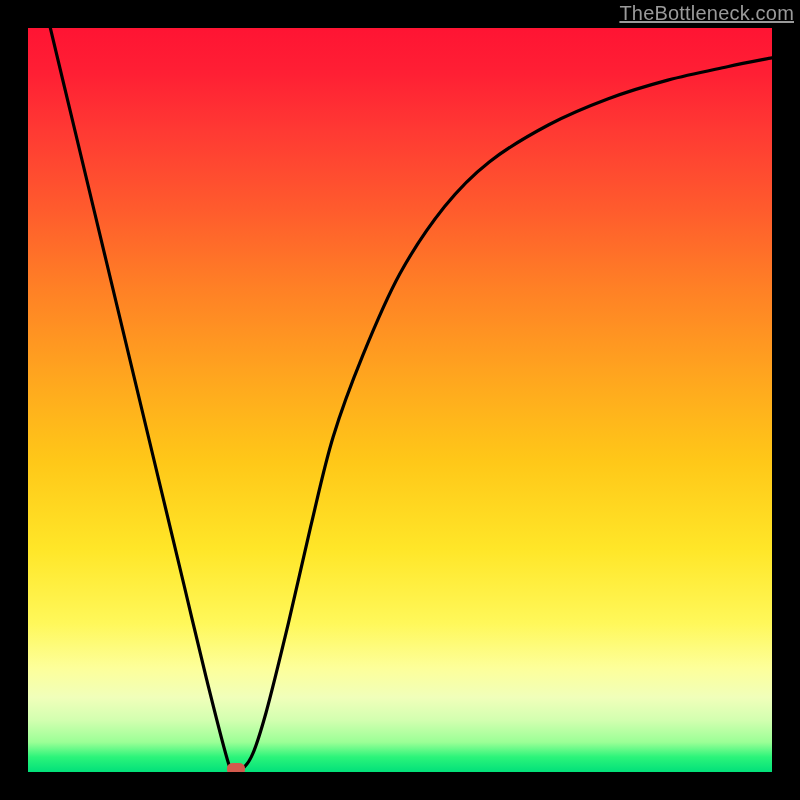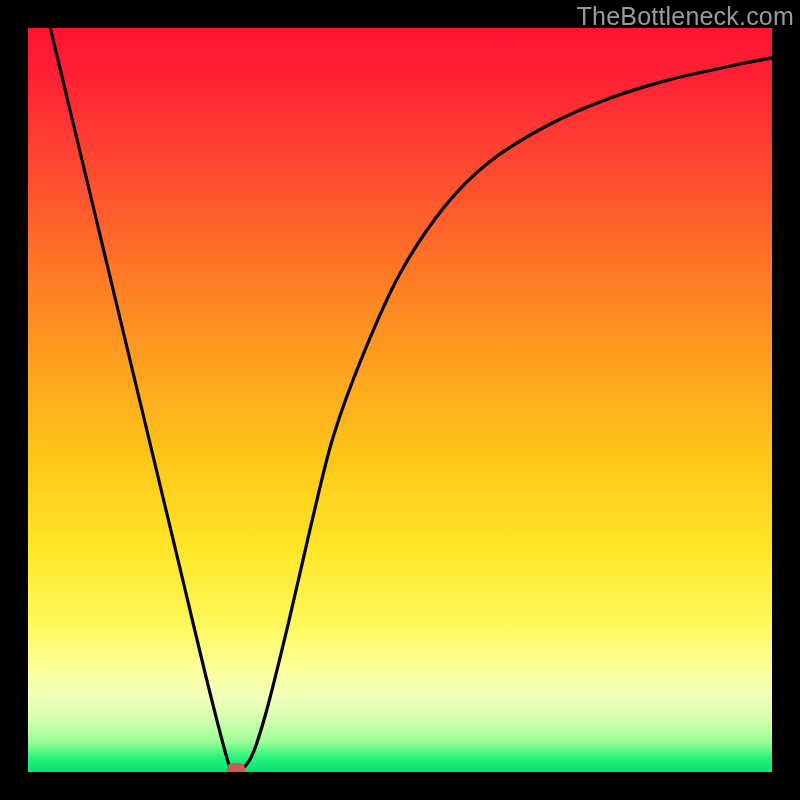--- a/index.html
+++ b/index.html
@@ -57,23 +57,24 @@
     height: 12px;
     border-radius: 6px / 5px;
     background: #d25a4d;
     transform: translate(-50%, -50%);
   }
   .watermark {
     position: absolute;
     top: 2px;
     right: 6px;
     color: #9a9a9a;
-    font-size: 25px;
+    font-size: 20px;
     letter-spacing: 0.2px;
     user-select: none;
+    text-decoration: underline;
   }
 </style>
 </head>
 <body>
 
 <div class="frame">
   <div class="watermark">TheBottleneck.com</div>
   <div class="plot">
     <div class="gradient"></div>
     <svg class="curve" viewBox="0 0 744 744" preserveAspectRatio="none">

